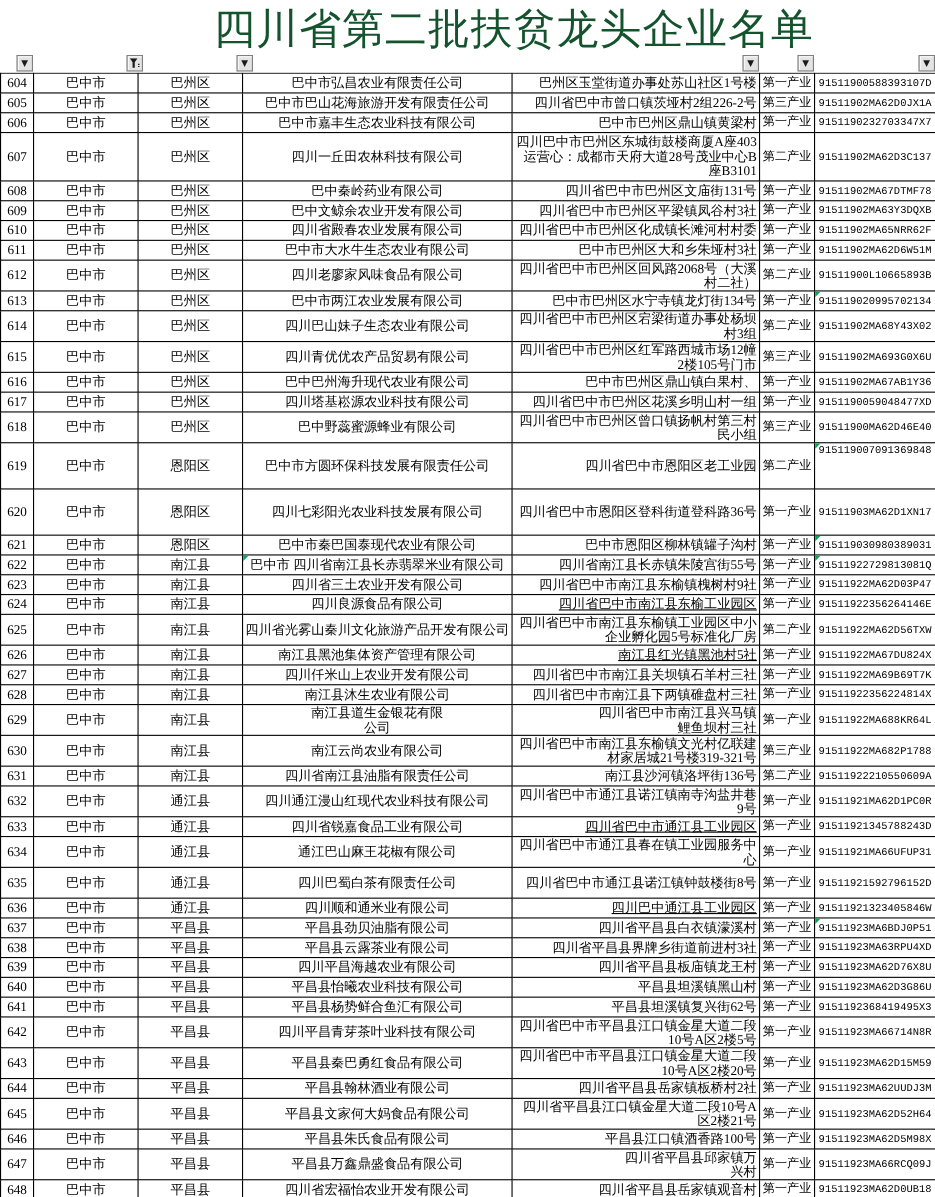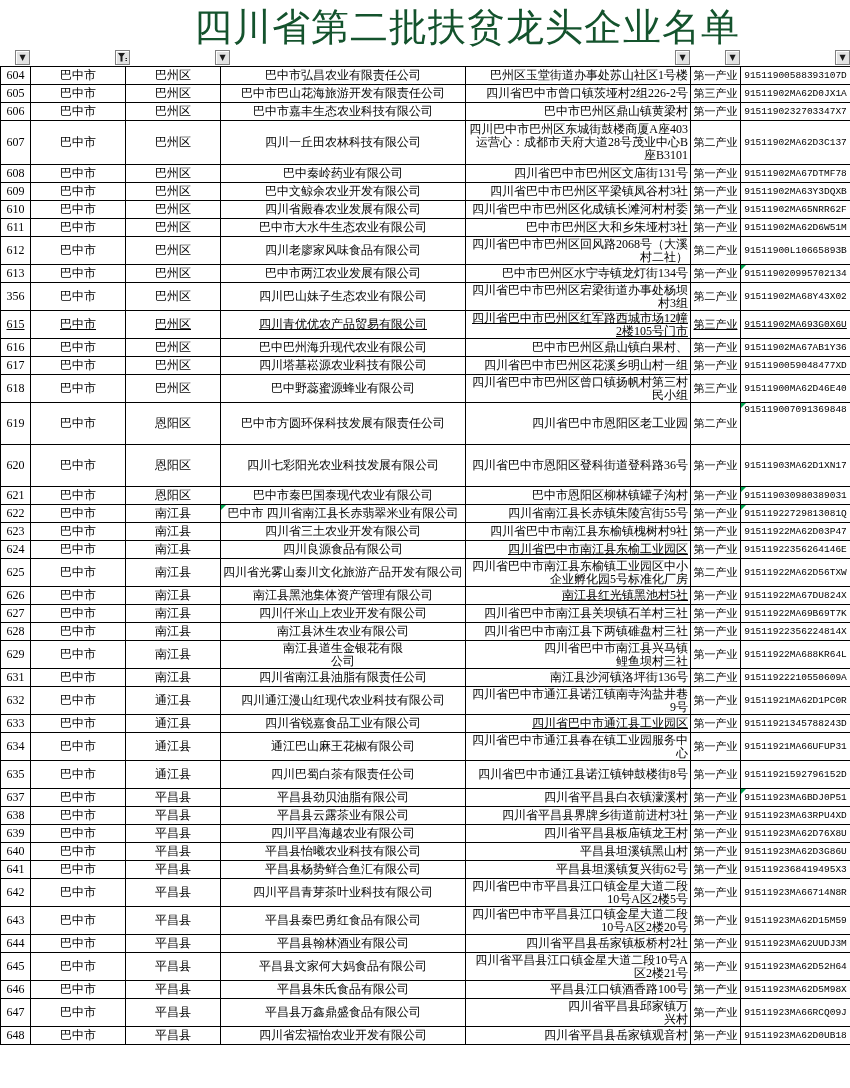--- a/index.html
+++ b/index.html
@@ -153,29 +153,29 @@
         <tr>
           <td class="c-num"><span>613</span></td>
           <td class="c-city"><span>巴中市</span></td>
           <td class="c-district"><span>巴州区</span></td>
           <td class="c-company"><span>巴中市两江农业发展有限公司</span></td>
           <td class="c-address"><span>巴中市巴州区水宁寺镇龙灯街134号</span></td>
           <td class="c-industry"><span>第一产业</span></td>
           <td class="c-code"><i class="marker"></i><span>915119020995702134</span></td>
         </tr>
         <tr style="height: 28px;">
-          <td class="c-num"><span>356</span></td>
+          <td class="c-num"><span>614</span></td>
           <td class="c-city"><span>巴中市</span></td>
           <td class="c-district"><span>巴州区</span></td>
           <td class="c-company"><span>四川巴山妹子生态农业有限公司</span></td>
           <td class="c-address"><span>四川省巴中市巴州区宕梁街道办事处杨坝村3组</span></td>
           <td class="c-industry"><span>第二产业</span></td>
           <td class="c-code"><span>91511902MA68Y43X02</span></td>
         </tr>
-        <tr style="height: 28px; text-decoration: underline;">
+        <tr style="height: 28px;">
           <td class="c-num"><span>615</span></td>
           <td class="c-city"><span>巴中市</span></td>
           <td class="c-district"><span>巴州区</span></td>
           <td class="c-company"><span>四川青优优农产品贸易有限公司</span></td>
           <td class="c-address"><span>四川省巴中市巴州区红军路西城市场12幢2楼105号门市</span></td>
           <td class="c-industry"><span>第三产业</span></td>
           <td class="c-code"><span>91511902MA693G0X6U</span></td>
         </tr>
         <tr>
           <td class="c-num"><span>616</span></td>
@@ -298,20 +298,29 @@
           <td class="c-num"><span>629</span></td>
           <td class="c-city"><span>巴中市</span></td>
           <td class="c-district"><span>南江县</span></td>
           <td class="c-company"><span>南江县道生金银花有限
 公司</span></td>
           <td class="c-address"><span>四川省巴中市南江县兴马镇
 鲤鱼坝村三社</span></td>
           <td class="c-industry"><span>第一产业</span></td>
           <td class="c-code"><span>91511922MA688KR64L</span></td>
         </tr>
+        <tr style="height: 28px;">
+          <td class="c-num"><span>630</span></td>
+          <td class="c-city"><span>巴中市</span></td>
+          <td class="c-district"><span>南江县</span></td>
+          <td class="c-company"><span>南江云尚农业有限公司</span></td>
+          <td class="c-address"><span>四川省巴中市南江县东榆镇文光村亿联建材家居城21号楼319-321号</span></td>
+          <td class="c-industry"><span>第三产业</span></td>
+          <td class="c-code"><span>91511922MA682P1788</span></td>
+        </tr>
         <tr>
           <td class="c-num"><span>631</span></td>
           <td class="c-city"><span>巴中市</span></td>
           <td class="c-district"><span>南江县</span></td>
           <td class="c-company"><span>四川省南江县油脂有限责任公司</span></td>
           <td class="c-address"><span>南江县沙河镇洛坪街136号</span></td>
           <td class="c-industry"><span>第二产业</span></td>
           <td class="c-code"><span>91511922210550609A</span></td>
         </tr>
         <tr style="height: 28px;">
@@ -342,20 +351,29 @@
           <td class="c-code"><span>91511921MA66UFUP31</span></td>
         </tr>
         <tr style="height: 28px;">
           <td class="c-num"><span>635</span></td>
           <td class="c-city"><span>巴中市</span></td>
           <td class="c-district"><span>通江县</span></td>
           <td class="c-company"><span>四川巴蜀白茶有限责任公司</span></td>
           <td class="c-address"><span>四川省巴中市通江县诺江镇钟鼓楼街8号</span></td>
           <td class="c-industry"><span>第一产业</span></td>
           <td class="c-code"><span>91511921592796152D</span></td>
+        </tr>
+        <tr>
+          <td class="c-num"><span>636</span></td>
+          <td class="c-city"><span>巴中市</span></td>
+          <td class="c-district"><span>通江县</span></td>
+          <td class="c-company"><span>四川顺和通米业有限公司</span></td>
+          <td class="c-address"><span class="u">四川巴中通江县工业园区</span></td>
+          <td class="c-industry"><span>第一产业</span></td>
+          <td class="c-code"><span>91511921323405846W</span></td>
         </tr>
         <tr>
           <td class="c-num"><span>637</span></td>
           <td class="c-city"><span>巴中市</span></td>
           <td class="c-district"><span>平昌县</span></td>
           <td class="c-company"><span>平昌县劲贝油脂有限公司</span></td>
           <td class="c-address"><span>四川省平昌县白衣镇濛溪村</span></td>
           <td class="c-industry"><span>第一产业</span></td>
           <td class="c-code"><i class="marker"></i><span>91511923MA6BDJ0P51</span></td>
         </tr>

